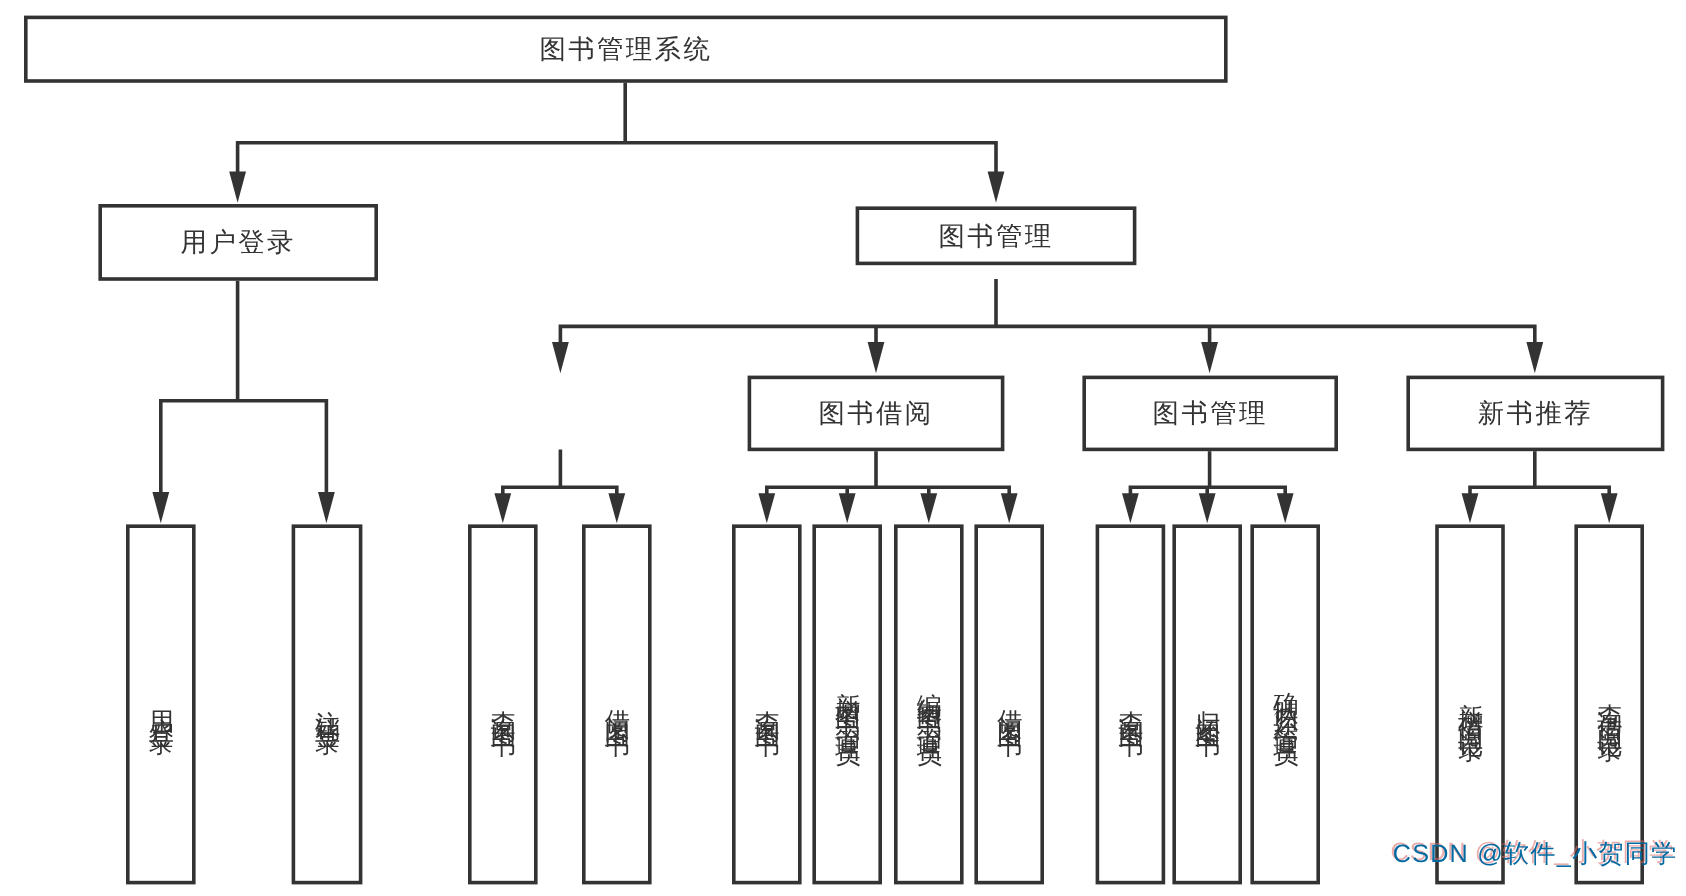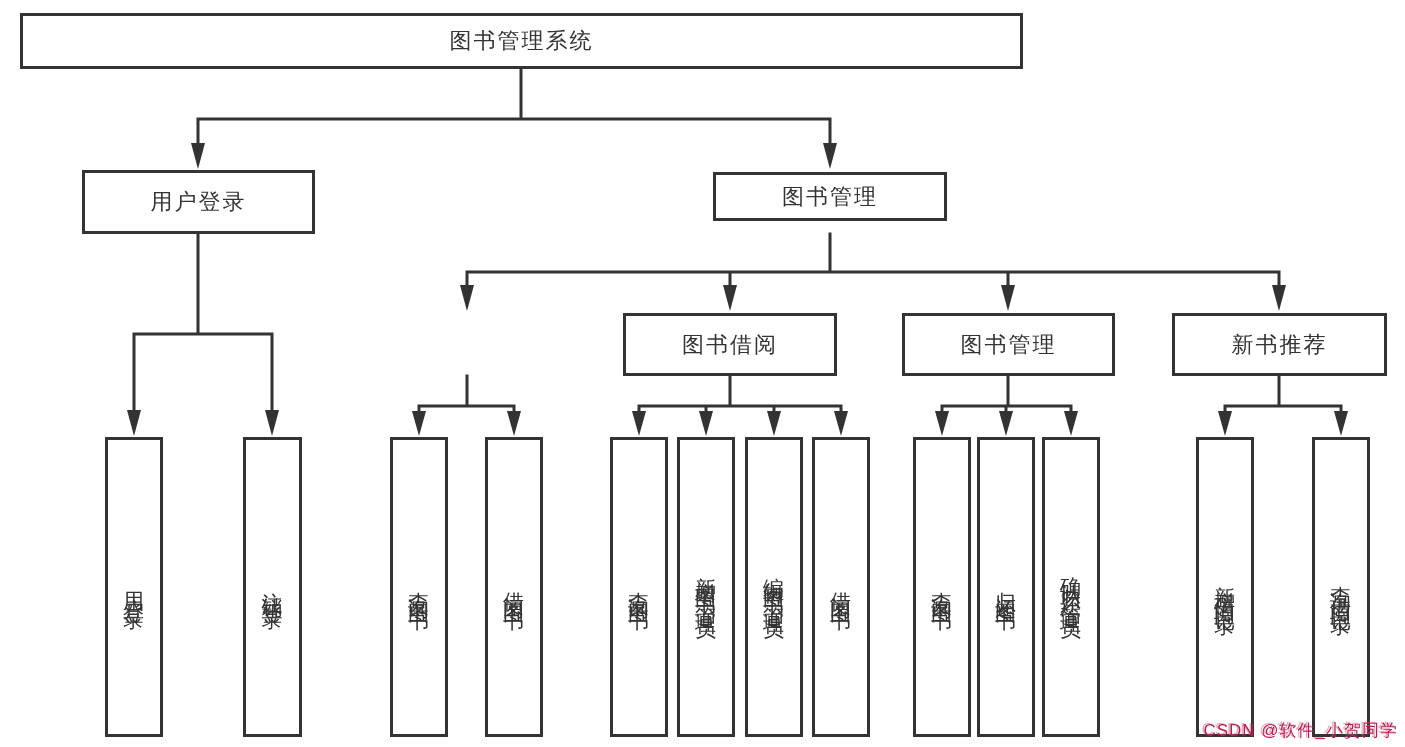--- a/index.html
+++ b/index.html
@@ -13,22 +13,22 @@
   }
   .hlbl{
     font-size:22px;color:#333333;letter-spacing:2px;line-height:1;white-space:nowrap;
   }
   .vlbl{
     writing-mode:vertical-rl;text-orientation:mixed;
     font-size:21px;color:#333333;letter-spacing:6px;line-height:1;
   }
   svg.wires{position:absolute;left:0;top:0;pointer-events:none;}
   .watermark{
-    position:absolute;right:7px;bottom:5px;
-    font-size:17px;color:#be185d;letter-spacing:1px;white-space:nowrap;
+    position:absolute;right:7px;bottom:22px;
+    font-size:21px;color:#0369a1;letter-spacing:1px;white-space:nowrap;
     text-shadow:-2px -1px 0 rgba(217,106,106,0.55);
   }
 </style>
 </head>
 <body>
 
 <div class="canvas">
 
   <svg class="wires" width="1405" height="747" viewBox="0 0 1405 747" aria-hidden="true">
     <g stroke="#333333" stroke-width="3" fill="none" stroke-linecap="square">

